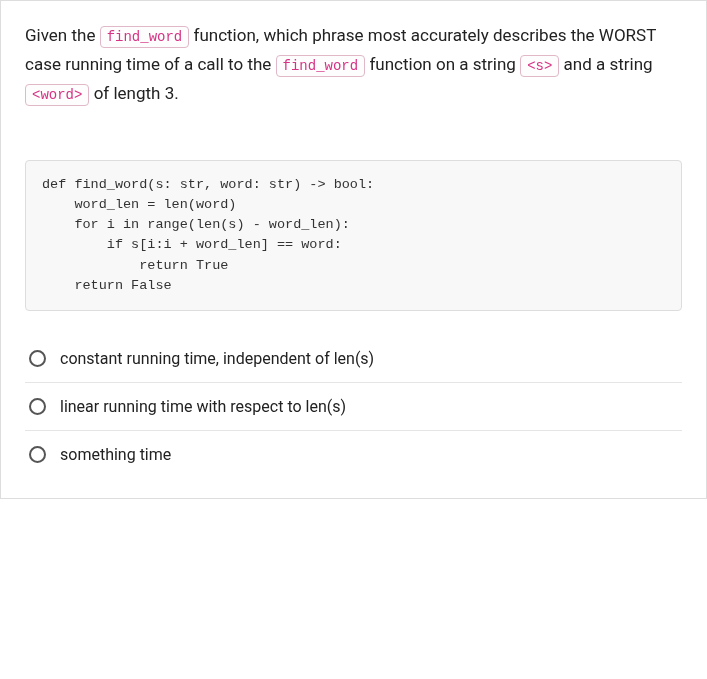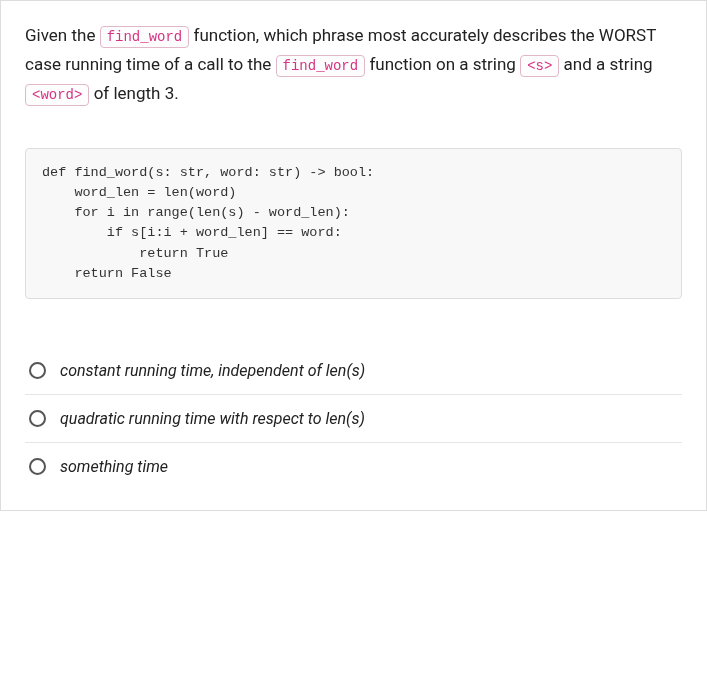--- a/index.html
+++ b/index.html
@@ -15,21 +15,21 @@
     }
     .container {
       border: 1px solid #ddd;
       padding: 20px 24px;
       background: #fff;
     }
     .question-text {
       font-size: 17px;
       line-height: 1.7;
       color: #222;
-      margin-bottom: 40px;
+      margin-bottom: 52px;
     }
     .code-token {
       display: inline-block;
       font-family: "Courier New", Courier, monospace;
       font-size: 14px;
       color: #d63384;
       background: #fdfdfd;
       border: 1px solid #e0b8c8;
       border-radius: 4px;
       padding: 1px 6px;
@@ -39,34 +39,33 @@
     .code-block {
       background: #f8f8f8;
       border: 1px solid #ddd;
       border-radius: 4px;
       padding: 14px 16px;
       font-family: "Courier New", Courier, monospace;
       font-size: 13.5px;
       line-height: 1.5;
       color: #333;
       white-space: pre;
-      margin-bottom: 48px;
+      margin-bottom: 24px;
       overflow-x: auto;
     }
     .options {
       display: flex;
       flex-direction: column;
     }
     .option {
       display: flex;
       align-items: center;
       padding: 14px 4px;
       border-bottom: 1px solid #e5e5e5;
       cursor: pointer;
-      font-style: italic;
     }
     .option:last-child {
       border-bottom: none;
     }
     .radio {
       width: 17px;
       height: 17px;
       border: 2px solid #555;
       border-radius: 50%;
       margin-right: 14px;
@@ -102,21 +101,21 @@
             return True
     return False</div>
 
   <div class="options">
     <div class="option">
       <span class="radio"></span>
       <span class="option-label">constant running time, independent of len(s)</span>
     </div>
     <div class="option">
       <span class="radio"></span>
-      <span class="option-label">quadratic running time with respect to len(s)</span>
+      <span class="option-label">linear running time with respect to len(s)</span>
     </div>
     <div class="option">
       <span class="radio"></span>
       <span class="option-label">something time</span>
     </div>
   </div>
 
 </div>
 
 </body></html>

